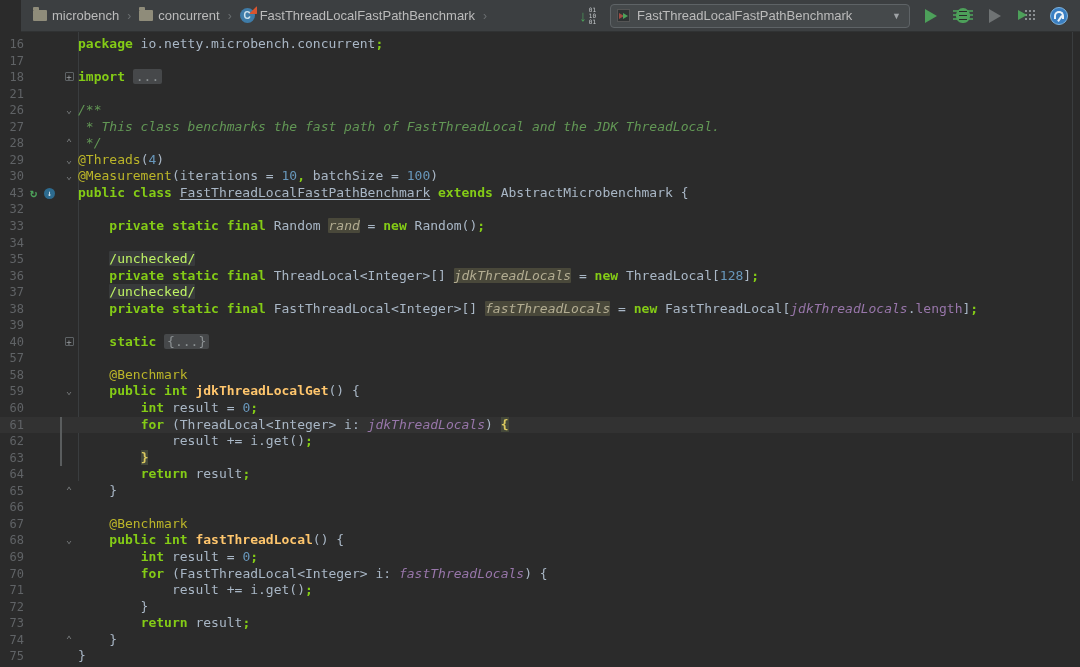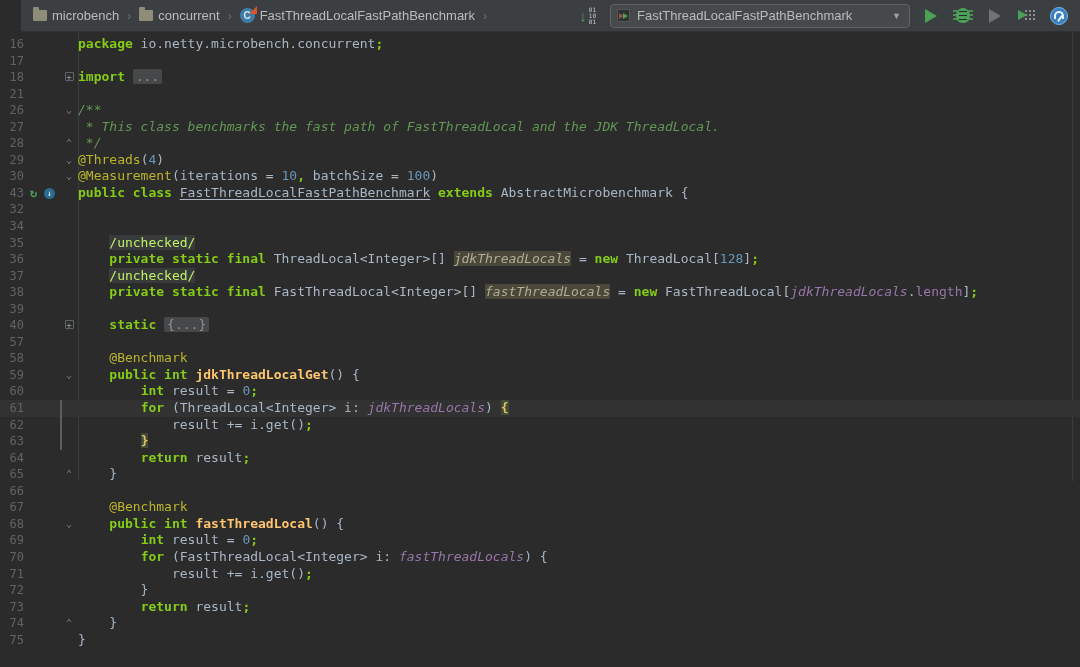--- a/index.html
+++ b/index.html
@@ -143,20 +143,21 @@
       <div class="line"><span class="ln">17</span><span class="icn"></span><span class="foldc"></span><span class="code"></span></div>
       <div class="line"><span class="ln">18</span><span class="icn"></span><span class="foldc"><span class="plusbox">+</span></span><span class="code"><span class="kw">import </span><span class="fold">...</span></span></div>
       <div class="line"><span class="ln">21</span><span class="icn"></span><span class="foldc"></span><span class="code"></span></div>
       <div class="line"><span class="ln">26</span><span class="icn"></span><span class="foldc">⌄</span><span class="code"><span class="cmt">/**</span></span></div>
       <div class="line"><span class="ln">27</span><span class="icn"></span><span class="foldc"></span><span class="code"><span class="cmt"> * This class benchmarks the fast path of FastThreadLocal and the JDK ThreadLocal.</span></span></div>
       <div class="line"><span class="ln">28</span><span class="icn"></span><span class="foldc">⌃</span><span class="code"><span class="cmt"> */</span></span></div>
       <div class="line"><span class="ln">29</span><span class="icn"></span><span class="foldc">⌄</span><span class="code"><span class="ann">@Threads</span><span>(</span><span class="num">4</span><span>)</span></span></div>
       <div class="line"><span class="ln">30</span><span class="icn"></span><span class="foldc">⌄</span><span class="code"><span class="ann">@Measurement</span><span>(iterations = </span><span class="num">10</span><span class="kw">,</span><span> batchSize = </span><span class="num">100</span><span>)</span></span></div>
       <div class="line"><span class="ln">43</span><span class="icn"><span class="runmark">↻</span><span class="ovrmark">↓</span></span><span class="foldc"></span><span class="code"><span class="kw">public class </span><span class="cu">FastThreadLocalFastPathBenchmark</span><span class="kw"> extends </span><span>AbstractMicrobenchmark {</span></span></div>
       <div class="line"><span class="ln">32</span><span class="icn"></span><span class="foldc"></span><span class="code"></span></div>
+      <div class="line"><span class="ln">33</span><span class="icn"></span><span class="foldc"></span><span class="code"><span>    </span><span class="kw">private static final </span><span>Random </span><span class="sfd">rand</span><span> = </span><span class="kw">new </span><span>Random()</span><span class="kw">;</span></span></div>
       <div class="line"><span class="ln">34</span><span class="icn"></span><span class="foldc"></span><span class="code"></span></div>
       <div class="line"><span class="ln">35</span><span class="icn"></span><span class="foldc"></span><span class="code"><span>    </span><span class="fp">/unchecked/</span></span></div>
       <div class="line"><span class="ln">36</span><span class="icn"></span><span class="foldc"></span><span class="code"><span>    </span><span class="kw">private static final </span><span>ThreadLocal&lt;Integer&gt;[] </span><span class="sfd">jdkThreadLocals</span><span> = </span><span class="kw">new </span><span>ThreadLocal[</span><span class="num">128</span><span>]</span><span class="kw">;</span></span></div>
       <div class="line"><span class="ln">37</span><span class="icn"></span><span class="foldc"></span><span class="code"><span>    </span><span class="fp">/unchecked/</span></span></div>
       <div class="line"><span class="ln">38</span><span class="icn"></span><span class="foldc"></span><span class="code"><span>    </span><span class="kw">private static final </span><span>FastThreadLocal&lt;Integer&gt;[] </span><span class="sfd">fastThreadLocals</span><span> = </span><span class="kw">new </span><span>FastThreadLocal[</span><span class="sf">jdkThreadLocals</span><span>.</span><span class="fld">length</span><span>]</span><span class="kw">;</span></span></div>
       <div class="line"><span class="ln">39</span><span class="icn"></span><span class="foldc"></span><span class="code"></span></div>
       <div class="line"><span class="ln">40</span><span class="icn"></span><span class="foldc"><span class="plusbox">+</span></span><span class="code"><span>    </span><span class="kw">static </span><span class="fold">{...}</span></span></div>
       <div class="line"><span class="ln">57</span><span class="icn"></span><span class="foldc"></span><span class="code"></span></div>
       <div class="line"><span class="ln">58</span><span class="icn"></span><span class="foldc"></span><span class="code"><span>    </span><span class="ann">@Benchmark</span></span></div>
       <div class="line"><span class="ln">59</span><span class="icn"></span><span class="foldc">⌄</span><span class="code"><span>    </span><span class="kw">public int </span><span class="m">jdkThreadLocalGet</span><span>() {</span></span></div>

